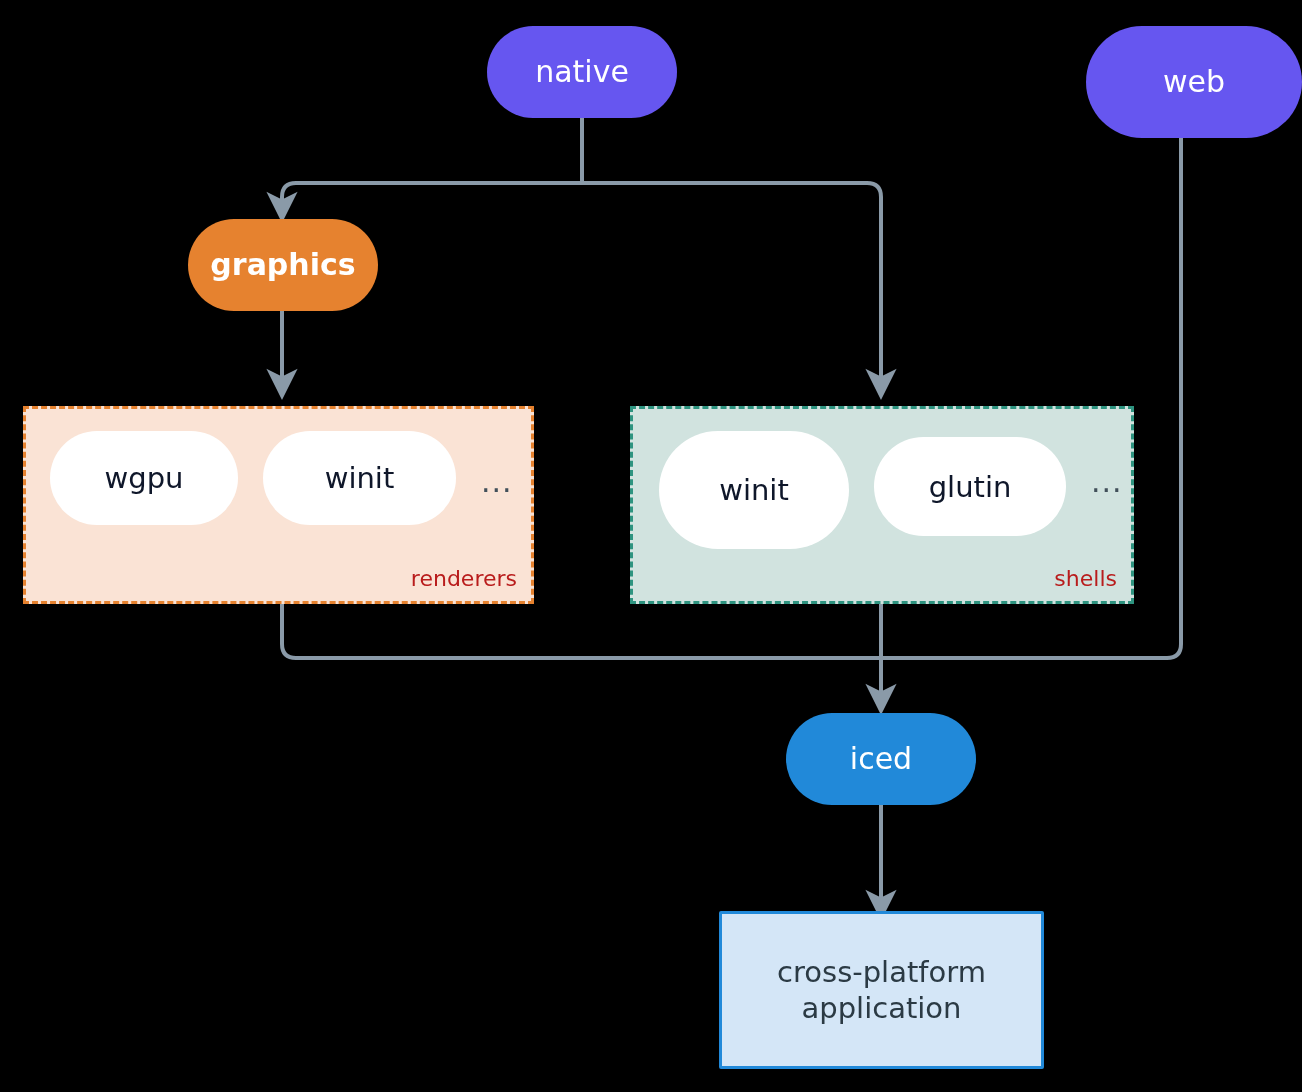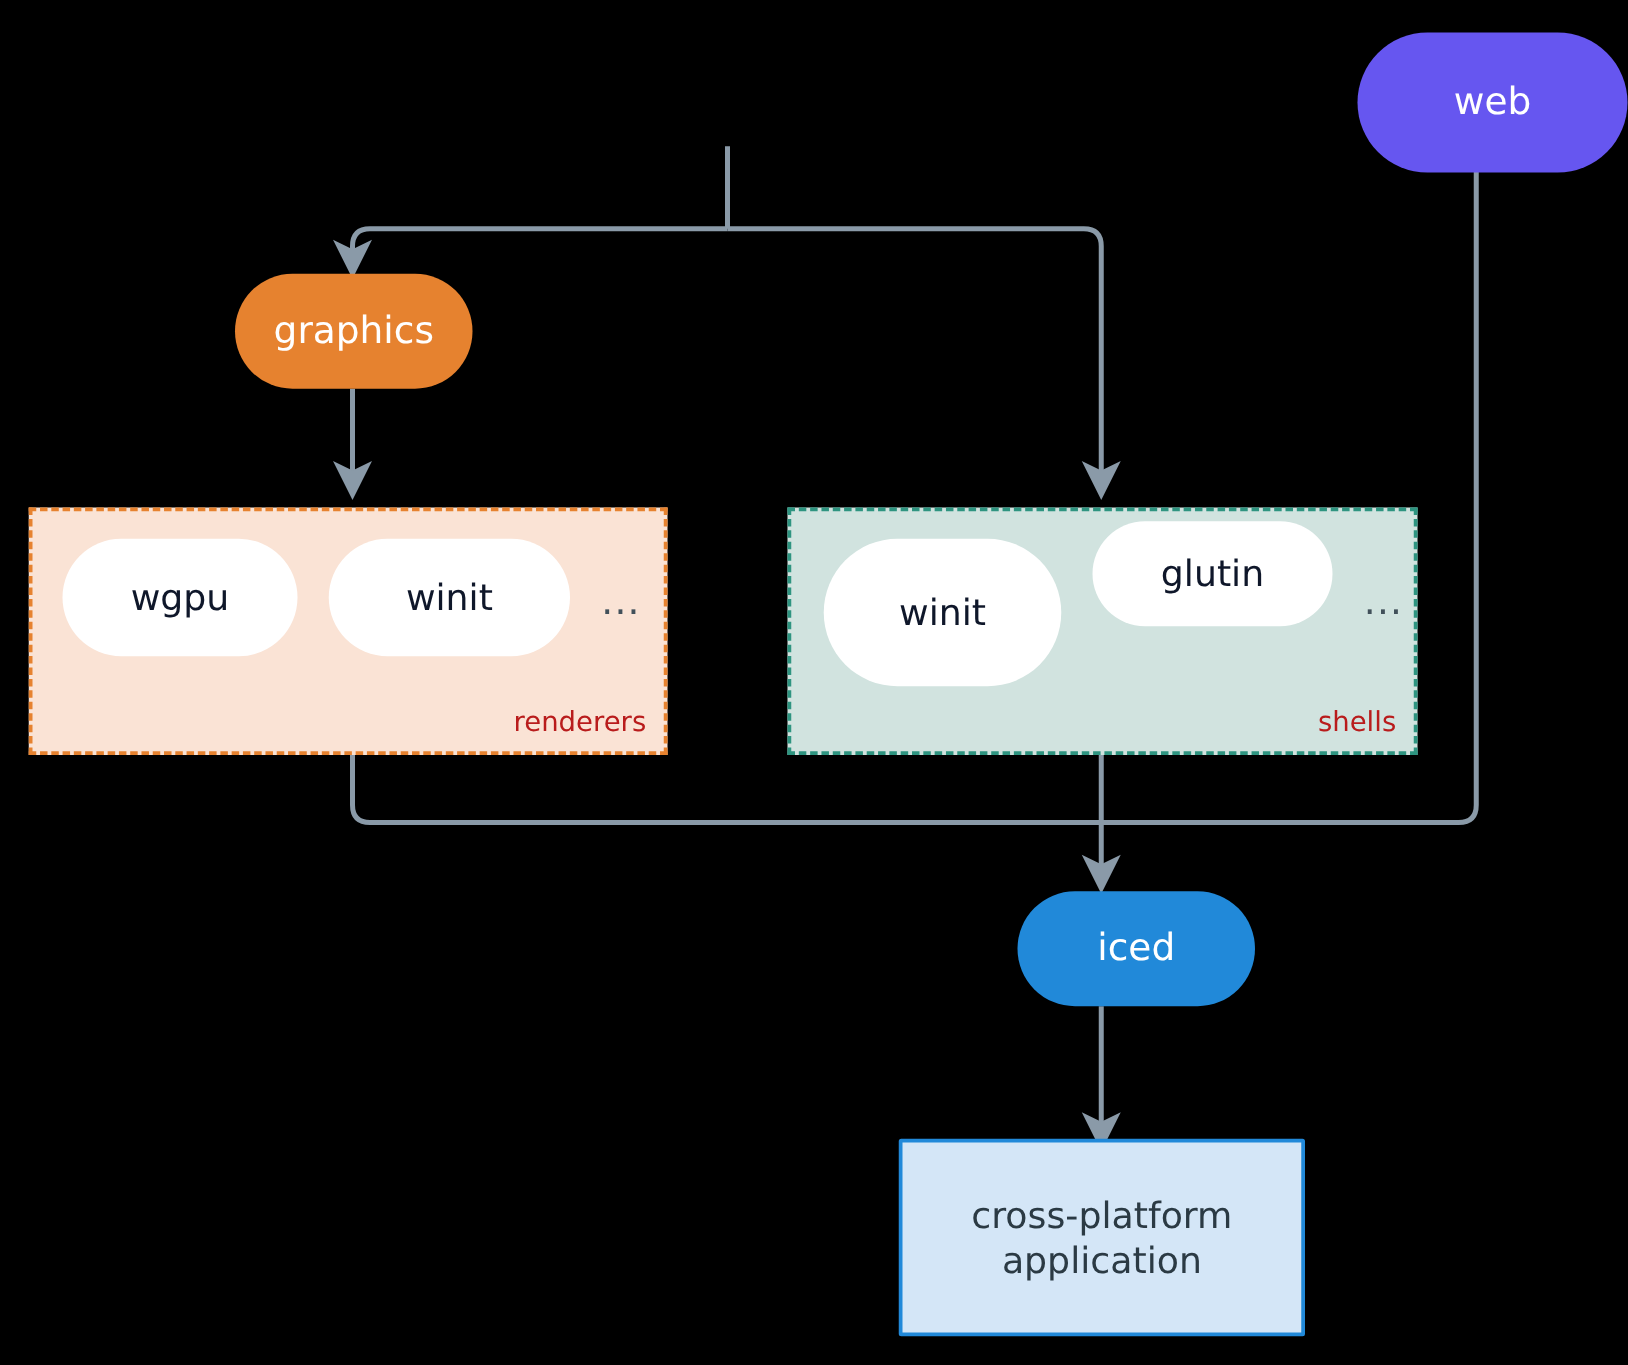--- a/index.html
+++ b/index.html
@@ -44,20 +44,21 @@
   }
   .node-native, .node-web {
     background: #6656F0;
     color: #FFFFFF;
     font-size: 30px;
   }
   .node-graphics {
     background: #E6822F;
     color: #FFFFFF;
     font-size: 30px;
+    font-weight: bold;
   }
   .node-iced {
     background: #2189D9;
     color: #FFFFFF;
     font-size: 30px;
   }
   .node-app {
     background: #D4E6F7;
     border: 3px solid #2189D9;
     color: #2B3A44;
@@ -131,20 +132,23 @@
       <path d="M 282 604 L 282 644 Q 282 658 296 658 L 881 658"></path>
 
       <path d="M 881 604 L 881 699" marker-end="url(#arrowhead)"></path>
 
       <path d="M 1181 117 L 1181 644 Q 1181 658 1167 658 L 881 658"></path>
 
       <path d="M 881 805 L 881 905" marker-end="url(#arrowhead)"></path>
     </g>
   </svg>
 
+  <div class="node pill node-native" style="left:487px; top:26px; width:190px; height:92px;">
+    <span>native</span>
+  </div>
 
   <div class="node pill node-web" style="left:1086px; top:26px; width:216px; height:112px;">
     <span>web</span>
   </div>
 
   <div class="node pill node-graphics" style="left:188px; top:219px; width:190px; height:92px;">
     <span>graphics</span>
   </div>
 
   <div class="group group-renderers" style="left:23px; top:406px; width:511px; height:198px;">
@@ -155,28 +159,28 @@
       <span>winit</span>
     </div>
     <div class="ellipsis" style="left:455px; top:55px;">...</div>
     <div class="group-label">renderers</div>
   </div>
 
   <div class="group group-shells" style="left:630px; top:406px; width:504px; height:198px;">
     <div class="leaf" style="left:26px; top:22px; width:190px; height:118px;">
       <span>winit</span>
     </div>
-    <div class="leaf" style="left:241px; top:8px; width:192px; height:84px;">
+    <div class="leaf" style="left:241px; top:28px; width:192px; height:99px;">
       <span>glutin</span>
     </div>
     <div class="ellipsis" style="left:458px; top:55px;">...</div>
     <div class="group-label">shells</div>
   </div>
 
-  <div class="node pill node-iced" style="left:814px; top:713px; width:190px; height:92px;">
+  <div class="node pill node-iced" style="left:786px; top:713px; width:190px; height:92px;">
     <span>iced</span>
   </div>
 
   <div class="node node-app" style="left:719px; top:911px; width:325px; height:158px;">
     <span>cross-platform</span>
     <span>application</span>
   </div>
 
 </div>
 

